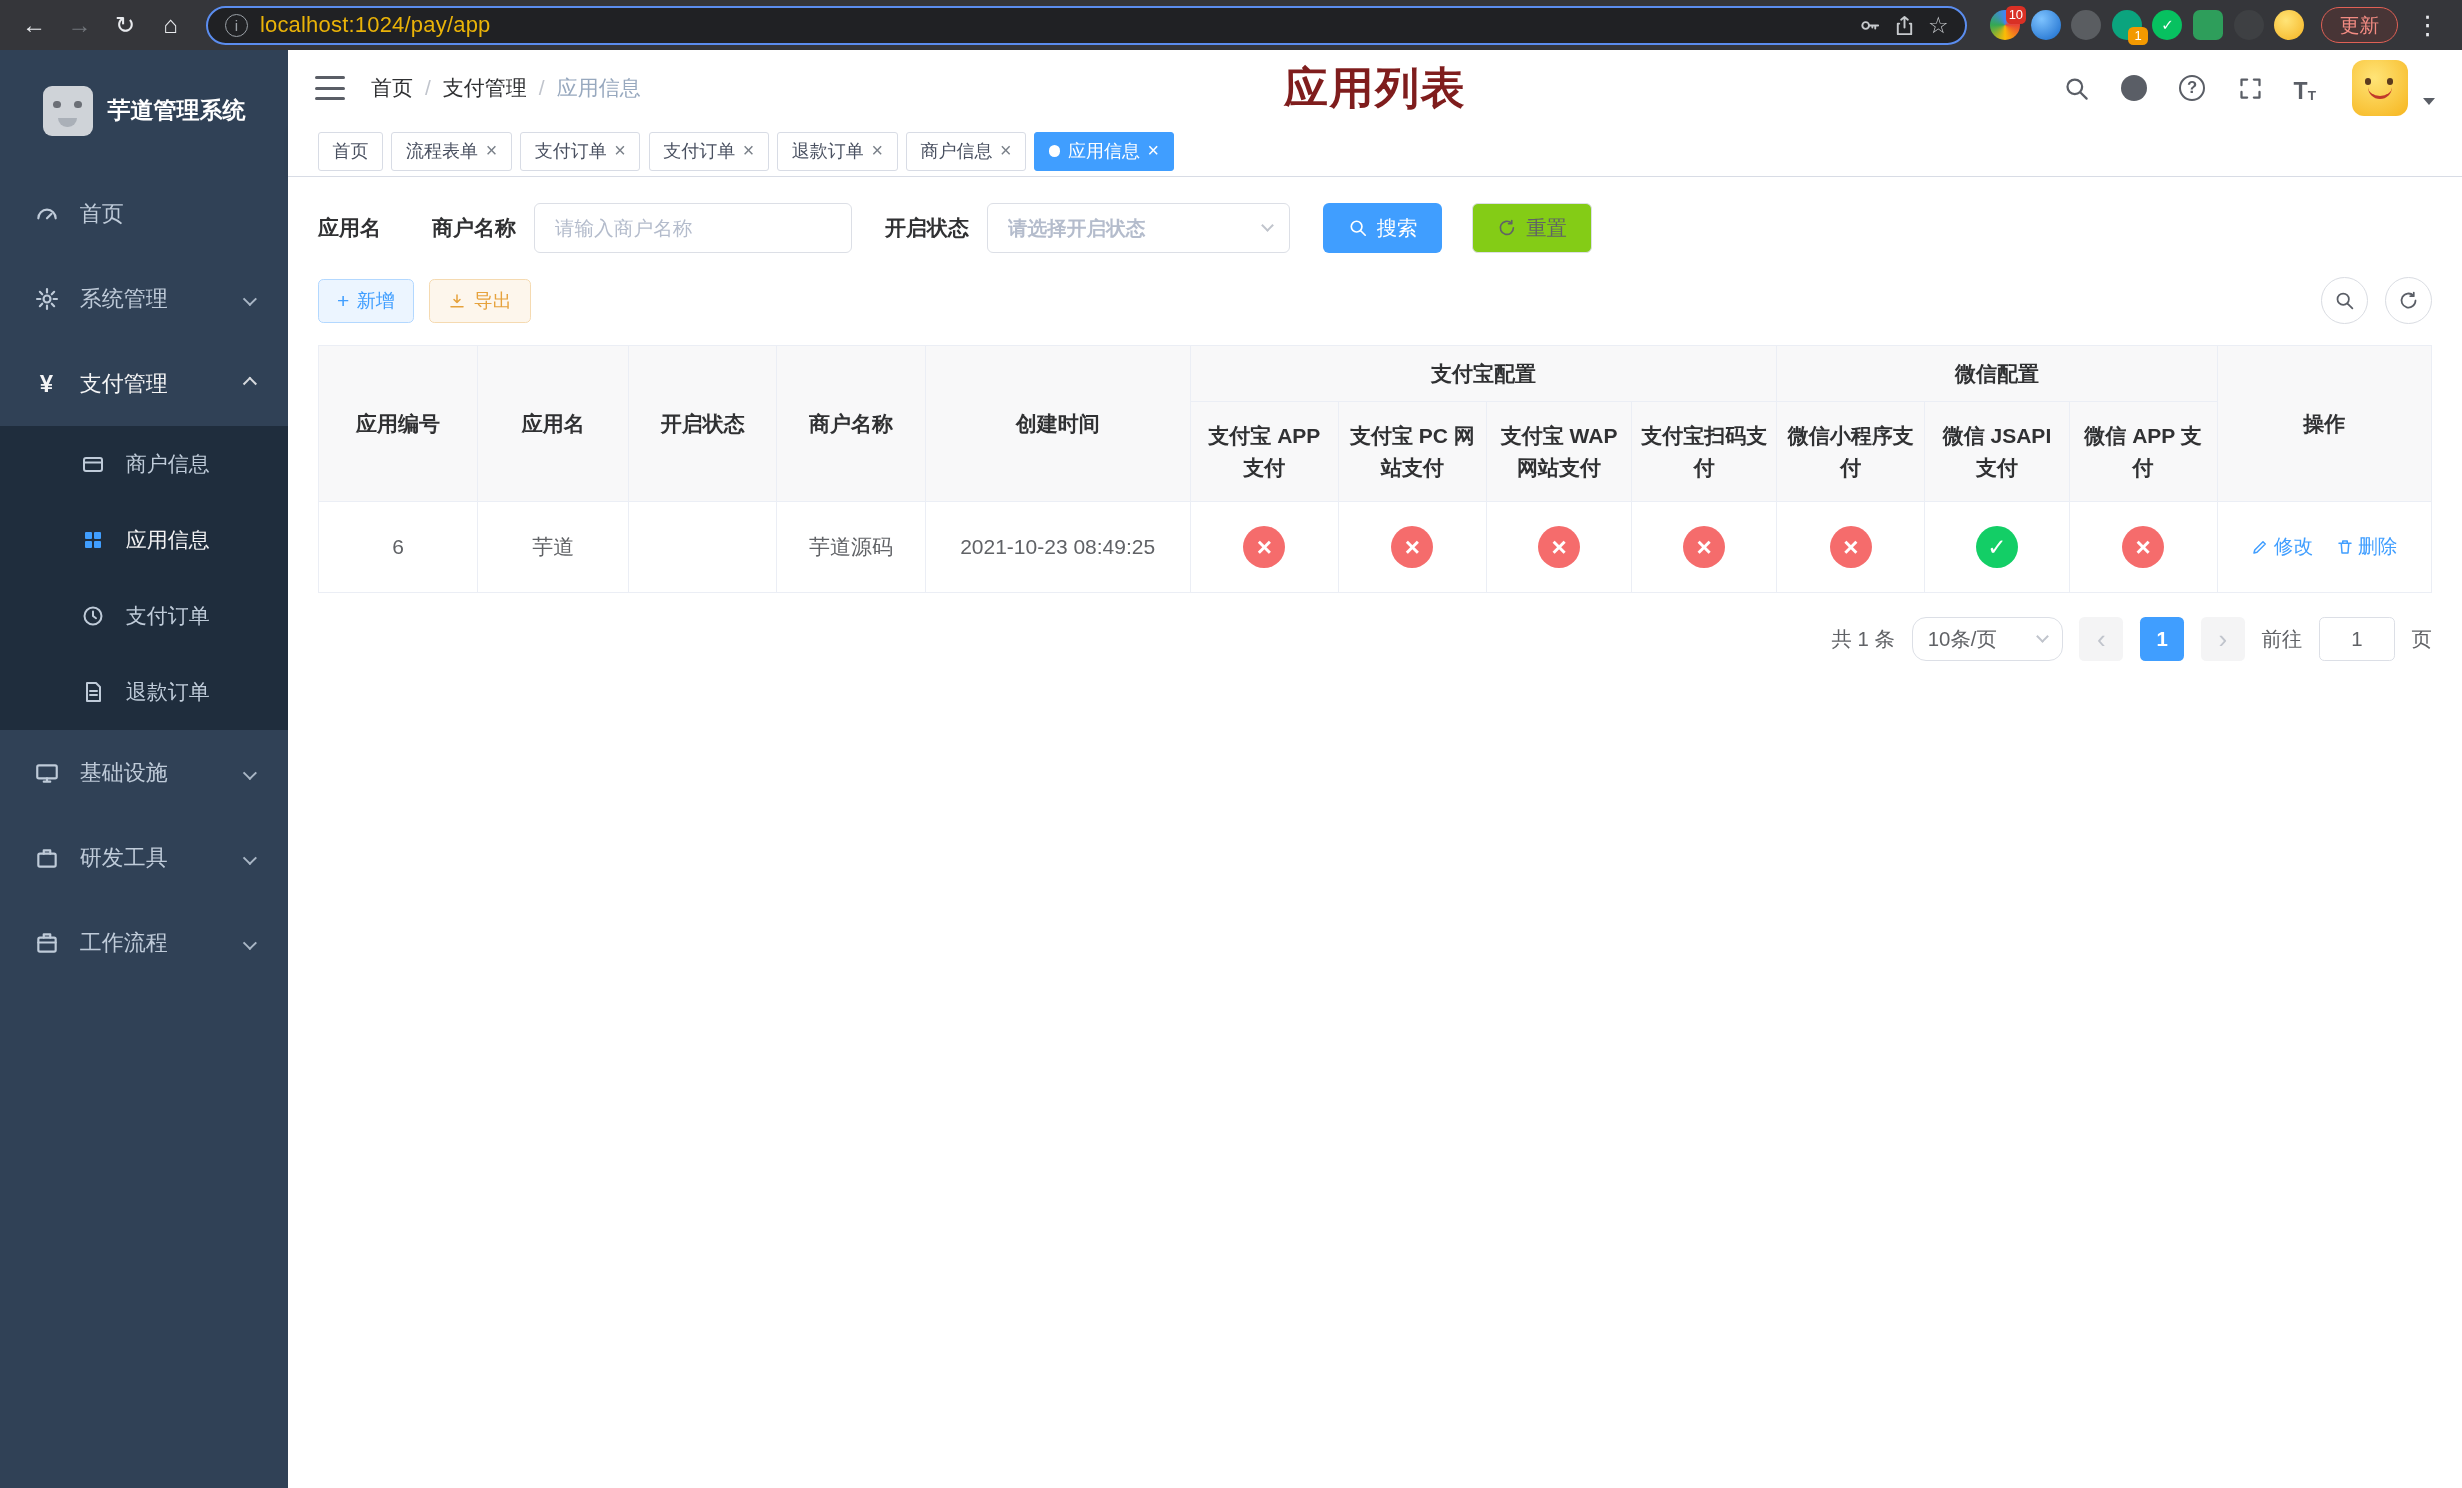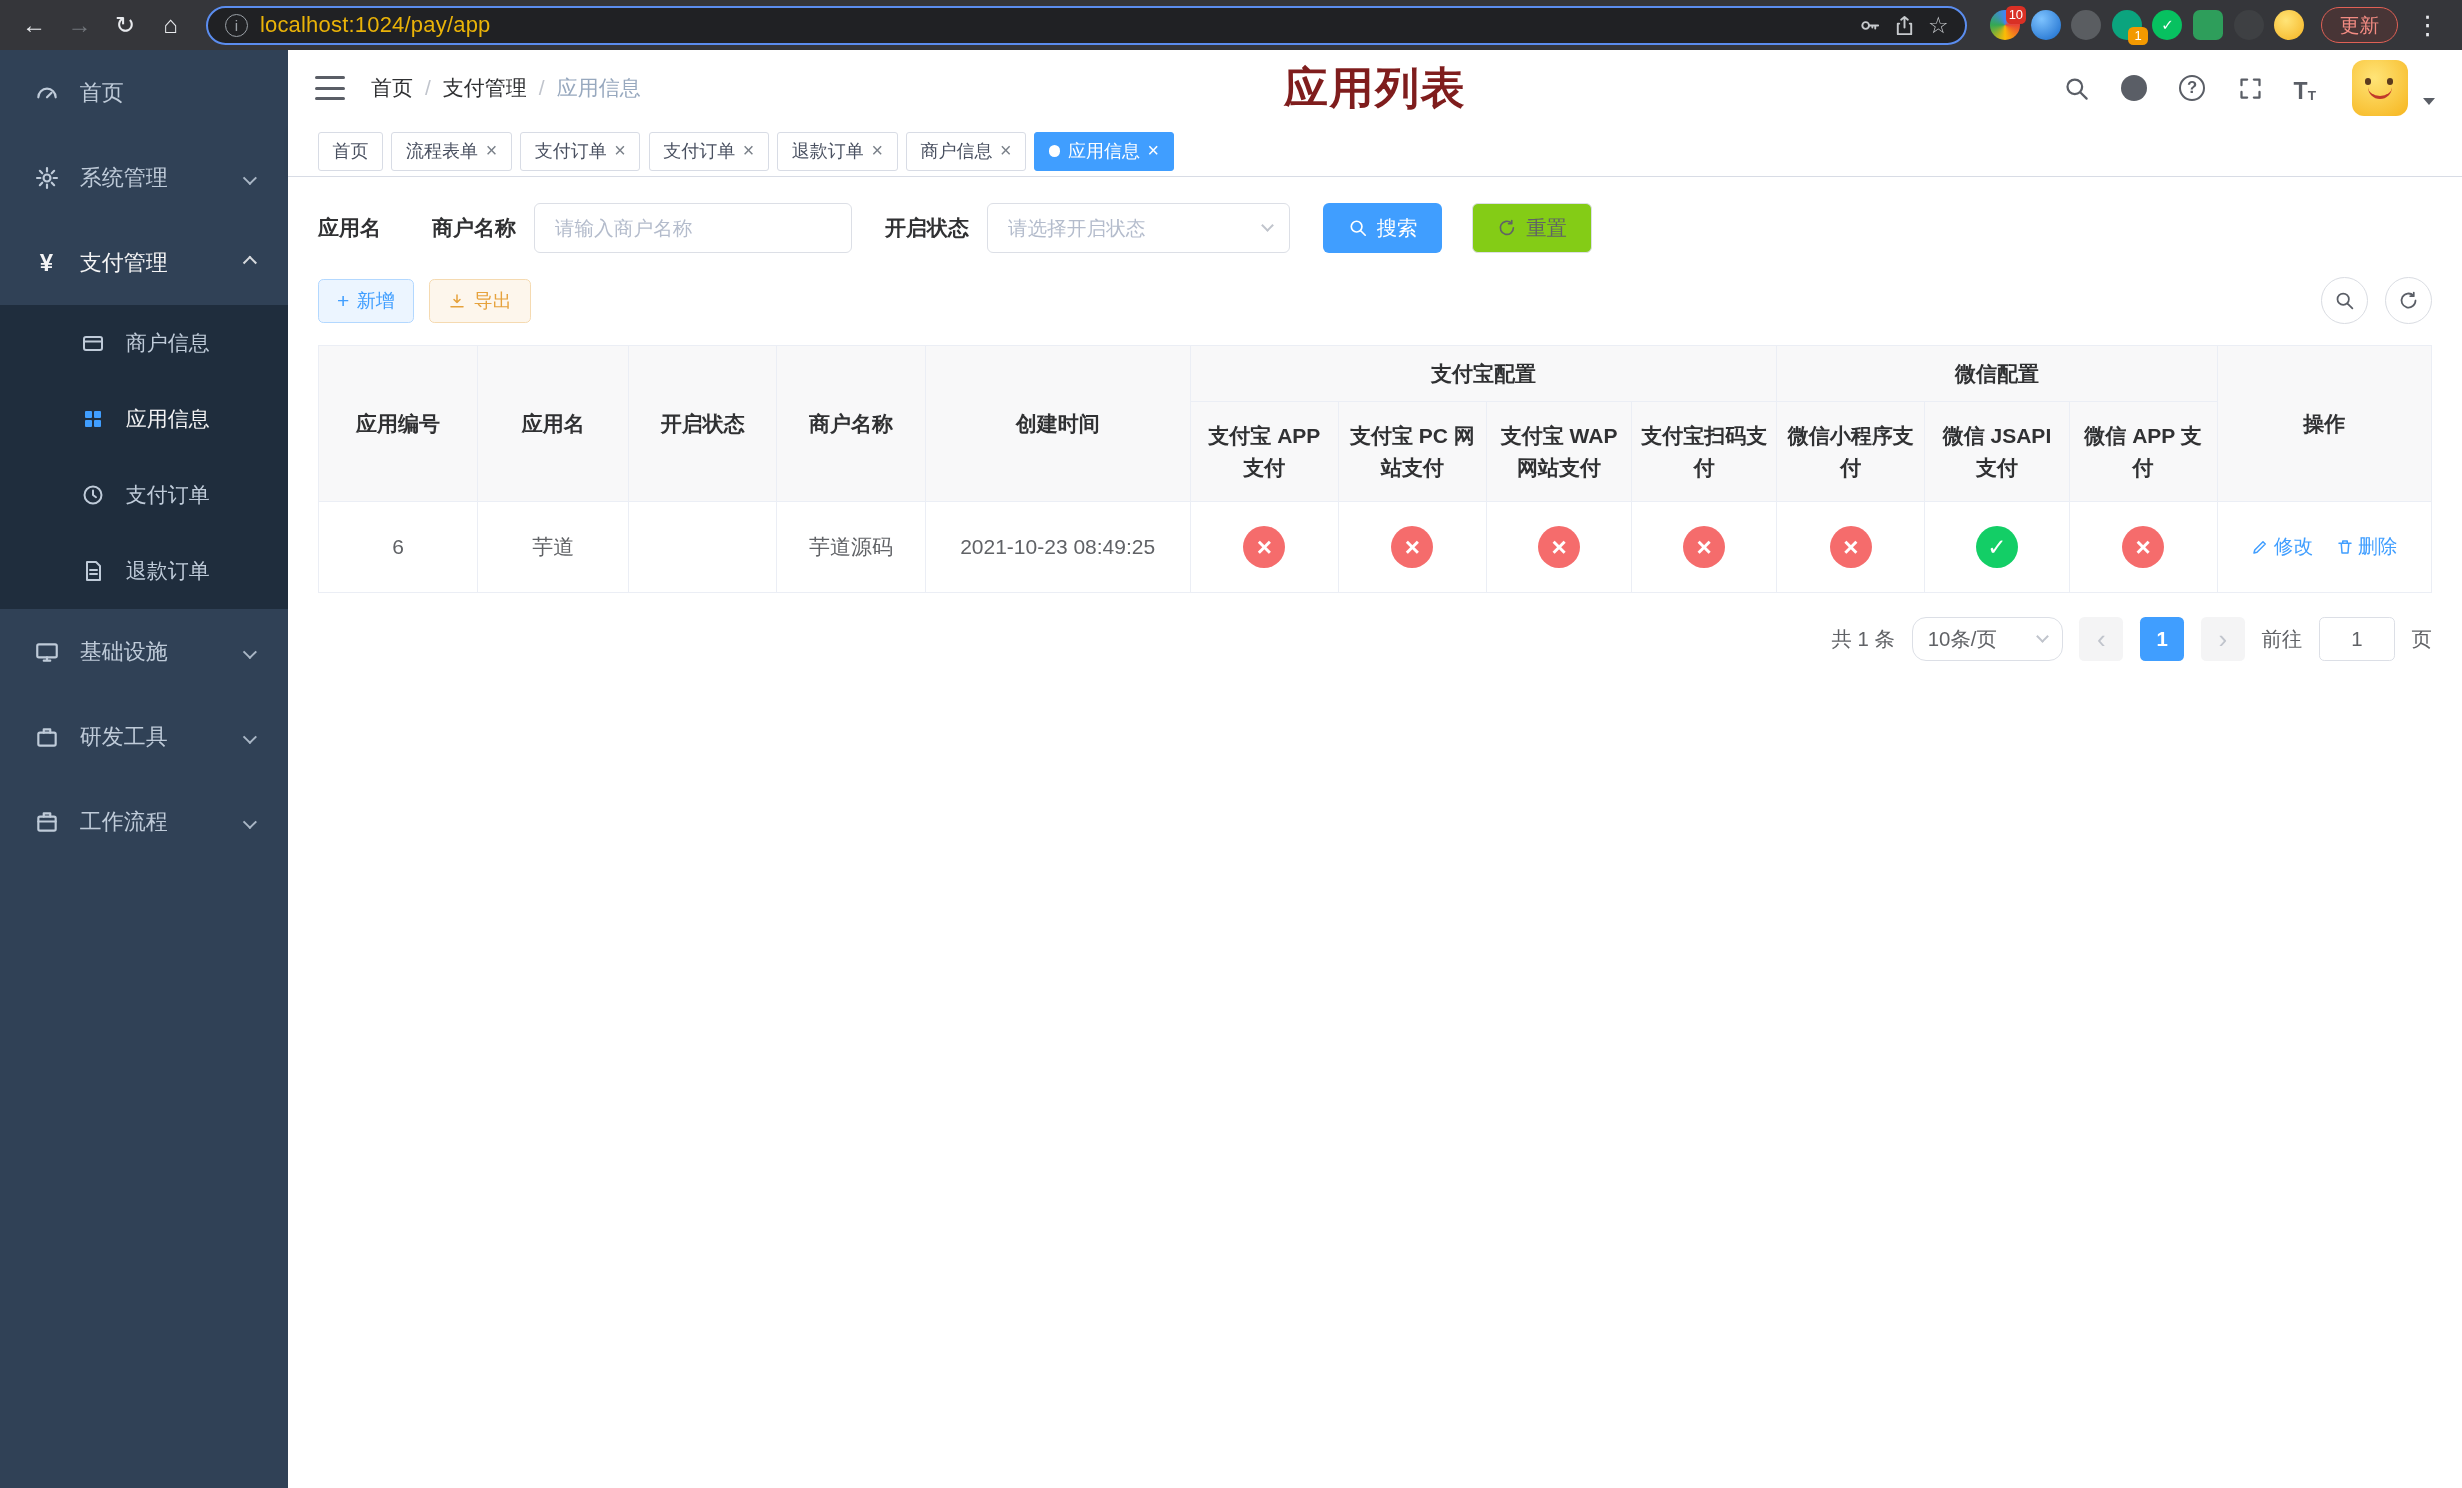--- a/index.html
+++ b/index.html
@@ -102,21 +102,21 @@
 
   
   .content{flex:1;padding:26px 30px;background:#fff;}
   .filter-row{display:flex;align-items:center;flex-wrap:nowrap;}
   .f-item{display:flex;align-items:center;margin-right:33px;}
   .f-label{font-size:21px;font-weight:700;color:var(--dark);margin-right:18px;white-space:nowrap;}
   .f-input{width:318px;height:50px;border:0.8px solid var(--border);border-radius:6px;padding:0 19.7px;
     font-size:19.7px;color:var(--txt);background:#fff;outline:none;font-family:inherit;}
   .f-input::placeholder{color:#b4bccc;}
   .f-select{position:relative;width:303px;}
-  .f-select .f-input{width:100%;padding-right:59px;}
+  .f-select .f-input{width:100%;padding-right:59px;font-weight:bold;}
   .sel-caret{position:absolute;right:18px;top:18px;width:9px;height:9px;border-right:2.3px solid #c0c4cc;
     border-bottom:2.3px solid #c0c4cc;transform:rotate(45deg);}
   .btn{height:50px;border-radius:6px;display:inline-flex;align-items:center;gap:9px;padding:0 24px;
     font-size:20.4px;cursor:pointer;border:0.8px solid transparent;white-space:nowrap;}
   .btn-primary{background:var(--primary);color:#fff;}
   .btn-default{background:#84cc16;border-color:var(--border);color:var(--txt);margin-left:30px;}
 
   .toolbar-row{display:flex;align-items:center;margin-top:24px;}
   .btn-mini{height:44px;border-radius:5.3px;display:inline-flex;align-items:center;gap:7.6px;padding:0 18px;
     font-size:19px;cursor:pointer;}
@@ -202,20 +202,24 @@
     <span class="ext-ic ext-face"></span>
   </div>
 
   <div class="update-pill">更新</div>
   <div class="kebab">⋮</div>
 </div>
 
 <div class="app">
 
   <aside class="sidebar">
+    <div class="logo-row">
+      <span class="logo-img"></span>
+      <span class="logo-title">芋道管理系统</span>
+    </div>
     <nav class="menu">
       <div class="menu-item">
         <span class="micon">
           <svg class="ic" width="26" height="26" viewBox="0 0 24 24">
               <path d="M4 16a8 8 0 1 1 16 0"></path>
               <path d="M12 16l4.2-4.2"></path>
             </svg>
         </span>
         <span>首页</span>
       </div>

